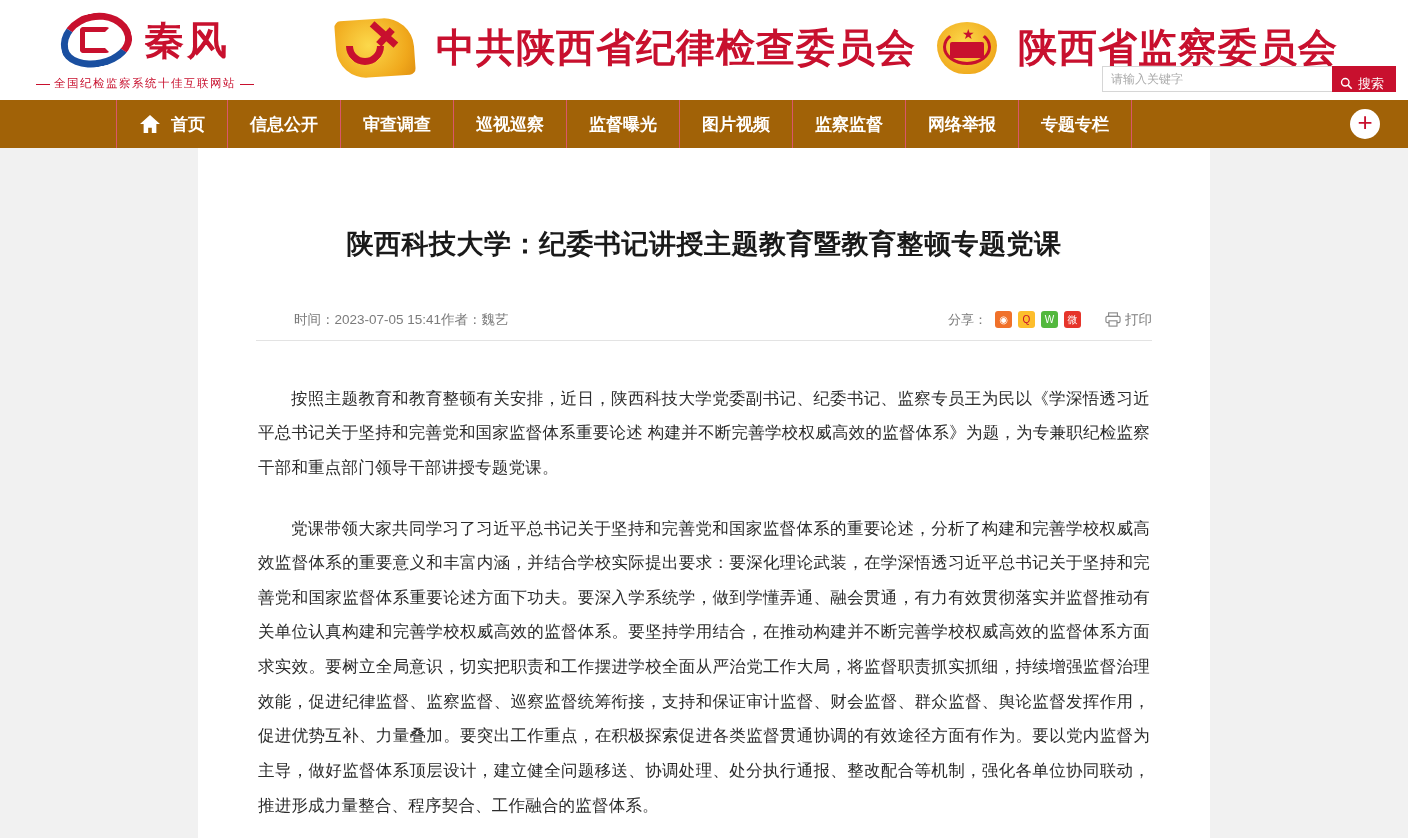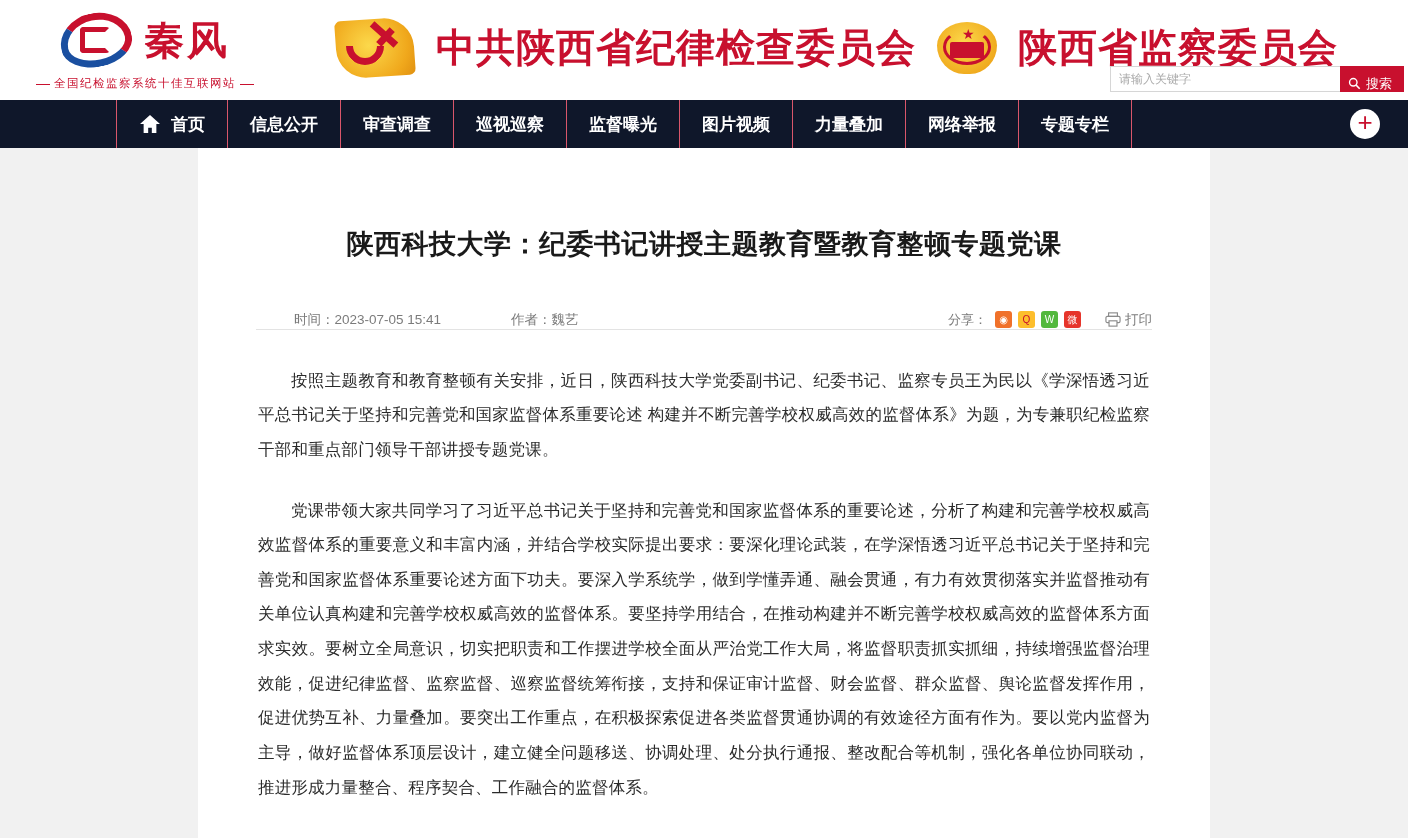--- a/index.html
+++ b/index.html
@@ -173,21 +173,21 @@
     left: 9px; top: 11px;
     width: 48px; height: 36px;
     border: 3px solid #c8102e;
     border-radius: 50%;
     border-top-color: transparent;
   }
 
   
   .search-wrap {
     position: absolute;
-    right: 4px; bottom: 8px;
+    right: 12px; bottom: 8px;
     display: flex;
     align-items: stretch;
     height: 26px;
   }
   .search-input {
     width: 230px;
     height: 26px;
     border: 1px solid #d6d6d6;
     border-right: none;
     padding: 0 8px;
@@ -207,21 +207,21 @@
     align-items: center;
     gap: 5px;
     cursor: pointer;
     white-space: nowrap;
   }
   .search-btn svg { display: block; }
 
   
   .nav {
     height: 48px;
-    background: #0f172a;
+    background: #a16207;
     display: flex;
     align-items: center;
     position: relative;
   }
   .nav-inner {
     width: 1176px;
     margin: 0 auto;
     display: flex;
     align-items: stretch;
     height: 48px;
@@ -278,28 +278,29 @@
     text-align: center;
     font-size: 27px;
     font-weight: bold;
     color: #1a1a1a;
     padding: 58px 20px 0;
     letter-spacing: 0.5px;
     line-height: 1.5;
   }
   .meta {
     margin-top: 46px;
+    padding-bottom: 11px;
     border-bottom: 1px solid #e3e3e3;
     display: flex;
     align-items: center;
     font-size: 13.5px;
     color: #7b7b7b;
   }
   .meta .m-time { margin-left: 38px; }
-  .meta .m-author { margin-left: 70px; }
+  .meta .m-author { }
   .meta-right {
     margin-left: auto;
     display: flex;
     align-items: center;
     gap: 6px;
   }
   .share-label { font-size: 13px; color: #7b7b7b; margin-right: 2px; }
   .share-icon {
     width: 17px; height: 17px;
     border-radius: 3px;
@@ -321,21 +322,21 @@
     gap: 4px;
     margin-left: 18px;
     color: #7b7b7b;
     font-size: 13.5px;
     cursor: pointer;
   }
   .article-body {
     padding: 24px 2px 0;
   }
   .article-body p {
-    margin: 9px 0 26px;
+    margin: 16px 0 26px;
     font-size: 16.5px;
     line-height: 2.1;
     color: #2b2b2b;
     text-align: justify;
     text-indent: 2em;
     letter-spacing: 0.2px;
   }
 </style>
 </head>
 <body>
@@ -401,21 +402,21 @@
     <div class="nav-item">
       <span>巡视巡察</span>
     </div>
     <div class="nav-item">
       <span>监督曝光</span>
     </div>
     <div class="nav-item">
       <span>图片视频</span>
     </div>
     <div class="nav-item">
-      <span>力量叠加</span>
+      <span>监察监督</span>
     </div>
     <div class="nav-item">
       <span>网络举报</span>
     </div>
     <div class="nav-item">
       <span>专题专栏</span>
     </div>
   </div>
 
   <div class="nav-plus">

